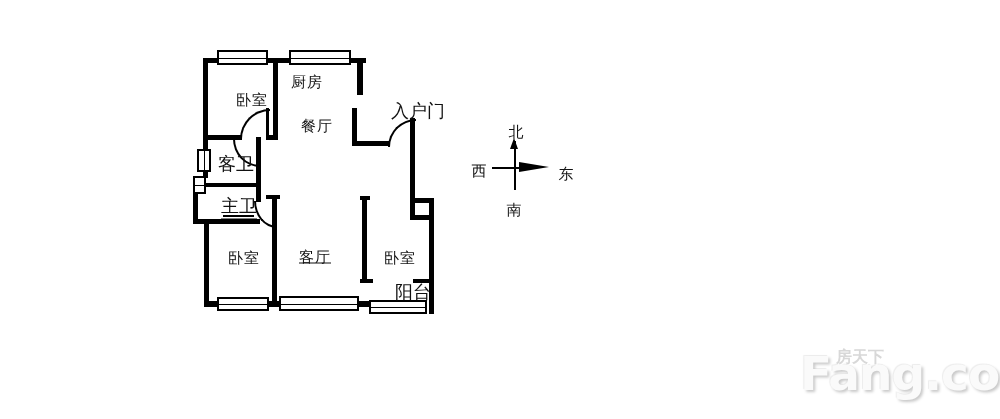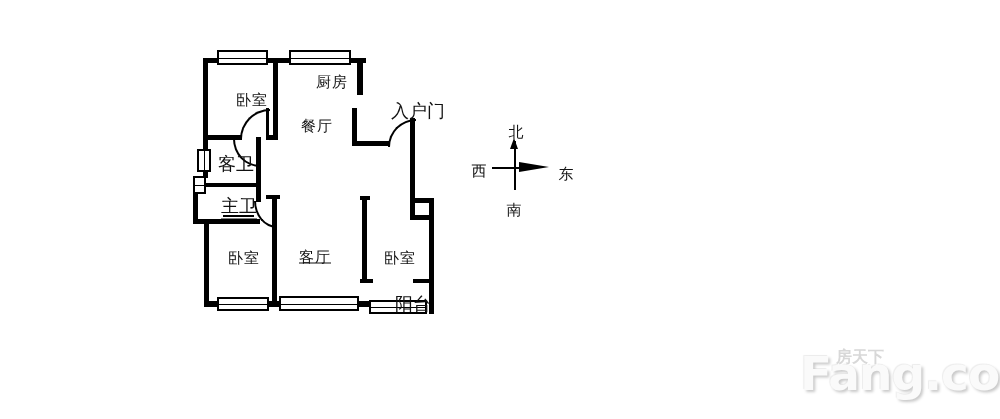--- a/index.html
+++ b/index.html
@@ -93,29 +93,29 @@
   <div class="leaf" style="left:266px;top:108px;width:3px;height:29px;"></div>
   <div class="arc" style="left:240px;top:109px;width:28px;height:28px;border-top-width:2px;border-left-width:2px;border-top-left-radius:100% 100%;"></div>
 
   <div class="arc" style="left:233px;top:139px;width:25px;height:26px;border-bottom-width:2px;border-left-width:2px;border-bottom-left-radius:100% 100%;"></div>
 
   <div class="arc" style="left:254px;top:201px;width:21px;height:25px;border-bottom-width:2px;border-left-width:2px;border-bottom-left-radius:100% 100%;"></div>
 
   <div class="arc" style="left:388px;top:119px;width:26px;height:26px;border-top-width:2px;border-left-width:2px;border-top-left-radius:100% 100%;"></div>
 
   <span class="lbl" style="left:252px;top:100px;">卧室</span>
-  <span class="lbl" style="left:332px;top:82px;">厨房</span>
+  <span class="lbl" style="left:307px;top:82px;">厨房</span>
   <span class="lbl" style="left:317px;top:126px;">餐厅</span>
   <span class="lbl sm" style="left:418px;top:111px;">入户门</span>
   <span class="lbl sm" style="left:236px;top:164px;">客卫</span>
   <span class="lbl sm ul" style="left:239px;top:207px;">主卫</span>
   <span class="lbl" style="left:244px;top:258px;">卧室</span>
   <span class="lbl" style="left:315px;top:257px;text-decoration:underline;">客厅</span>
   <span class="lbl" style="left:400px;top:258px;">卧室</span>
-  <span class="lbl sm" style="left:395px;top:304px;padding-left:36px;">阳台</span>
+  <span class="lbl sm" style="left:395px;top:292px;padding-left:36px;">阳台</span>
 
   <div>
     <div class="cline" style="left:514px;top:141px;width:2px;height:49px;"></div>
     <div class="tri" style="left:510px;top:138px;border-left:4px solid transparent;border-right:4px solid transparent;border-bottom:11px solid #000;"></div>
     <div class="cline" style="left:492px;top:167px;width:30px;height:2px;"></div>
     <div class="tri" style="left:519px;top:162px;border-top:5px solid transparent;border-bottom:5px solid transparent;border-left:30px solid #000;"></div>
     <span class="clbl" style="left:516px;top:132px;">北</span>
     <span class="clbl" style="left:479px;top:171px;">西</span>
     <span class="clbl" style="left:566px;top:174px;">东</span>
     <span class="clbl" style="left:514px;top:210px;">南</span>

